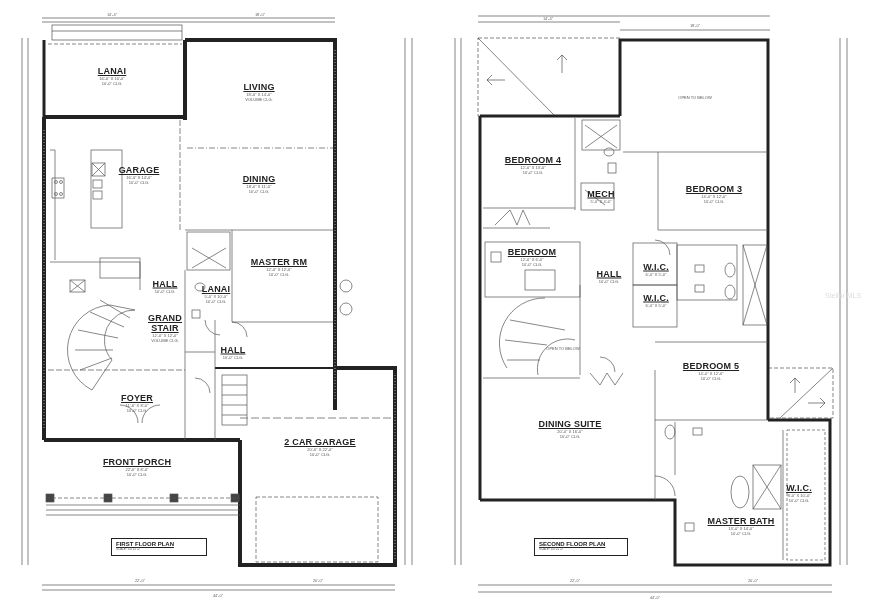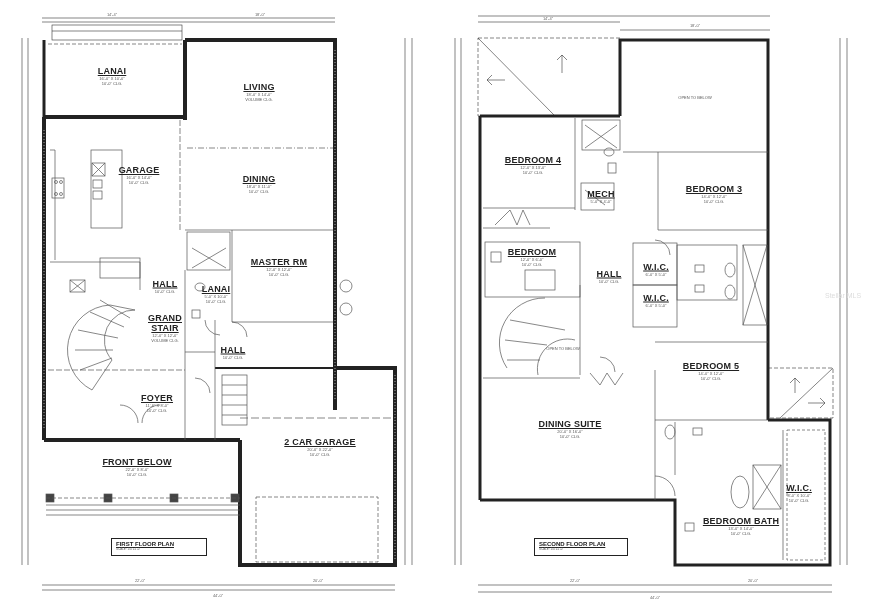--- a/index.html
+++ b/index.html
@@ -171,27 +171,27 @@
   </div>
   <div class="room" style="left:127px;top:328px;white-space:normal;width:40px;margin-left:38px;">
     <span class="name">GRAND STAIR</span>
     <span class="dim">12'-0" X 12'-0"</span>
     <span class="dim">VOLUME CLG.</span>
   </div>
   <div class="room" style="left:233px;top:352px;">
     <span class="name">HALL</span>
     <span class="dim">10'-0" CLG.</span>
   </div>
-  <div class="room" style="left:137px;top:403px;margin-left:20px;">
+  <div class="room" style="left:137px;top:403px;">
     <span class="name">FOYER</span>
     <span class="dim">11'-6" X 8'-0"</span>
     <span class="dim">10'-0" CLG.</span>
   </div>
   <div class="room" style="left:137px;top:467px;">
-    <span class="name">FRONT BELOW</span>
+    <span class="name">FRONT PORCH</span>
     <span class="dim">22'-0" X 8'-0"</span>
     <span class="dim">10'-0" CLG.</span>
   </div>
   <div class="room" style="left:320px;top:447px;">
     <span class="name">2 CAR GARAGE</span>
     <span class="dim">20'-0" X 22'-0"</span>
     <span class="dim">10'-0" CLG.</span>
   </div>
 
   <span class="small" style="left:112px;top:14px;">14'-4"</span>
@@ -352,21 +352,21 @@
     <span class="name">DINING SUITE</span>
     <span class="dim">20'-0" X 16'-0"</span>
     <span class="dim">10'-0" CLG.</span>
   </div>
   <div class="room" style="left:364px;top:493px;">
     <span class="name">W.I.C.</span>
     <span class="dim">8'-0" X 10'-0"</span>
     <span class="dim">10'-0" CLG.</span>
   </div>
   <div class="room" style="left:306px;top:526px;">
-    <span class="name">BEDROOM BATH</span>
+    <span class="name">MASTER BATH</span>
     <span class="dim">13'-0" X 14'-0"</span>
     <span class="dim">10'-0" CLG.</span>
   </div>
 
   <span class="small" style="left:113px;top:18px;">14'-4"</span>
   <span class="small" style="left:260px;top:25px;">18'-0"</span>
   <span class="small" style="left:140px;top:580px;">22'-0"</span>
   <span class="small" style="left:318px;top:580px;">20'-0"</span>
   <span class="small" style="left:220px;top:597px;">44'-0"</span>
 

